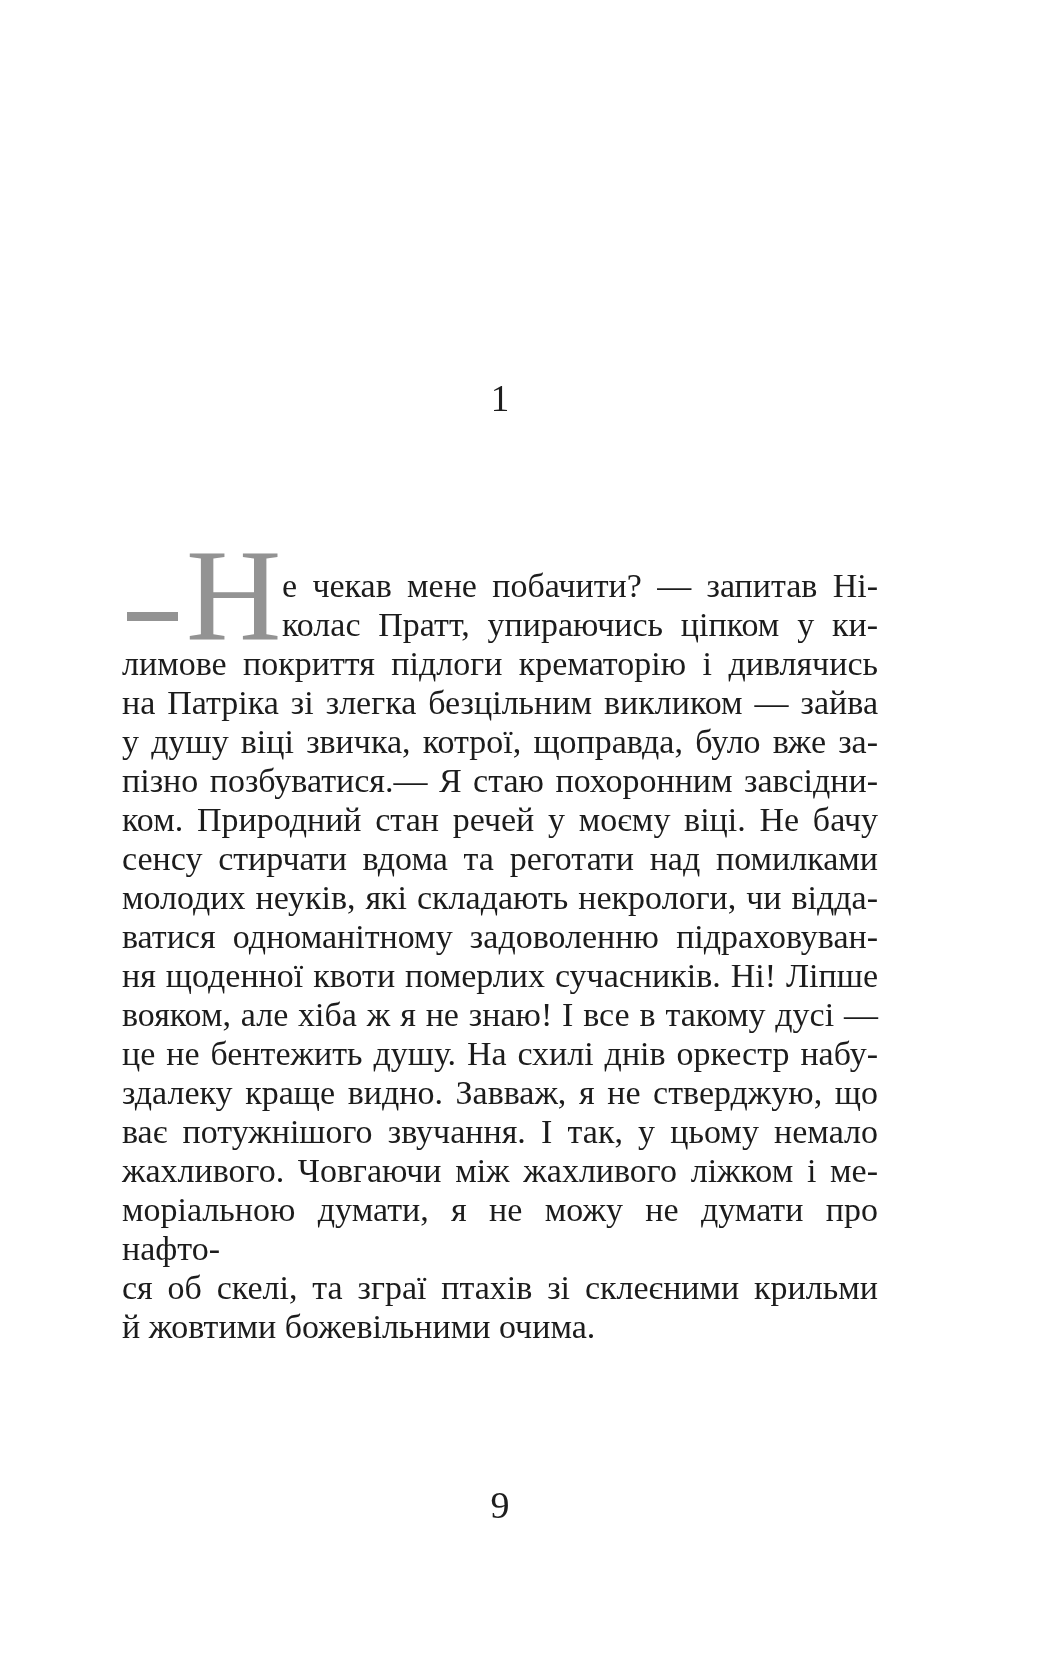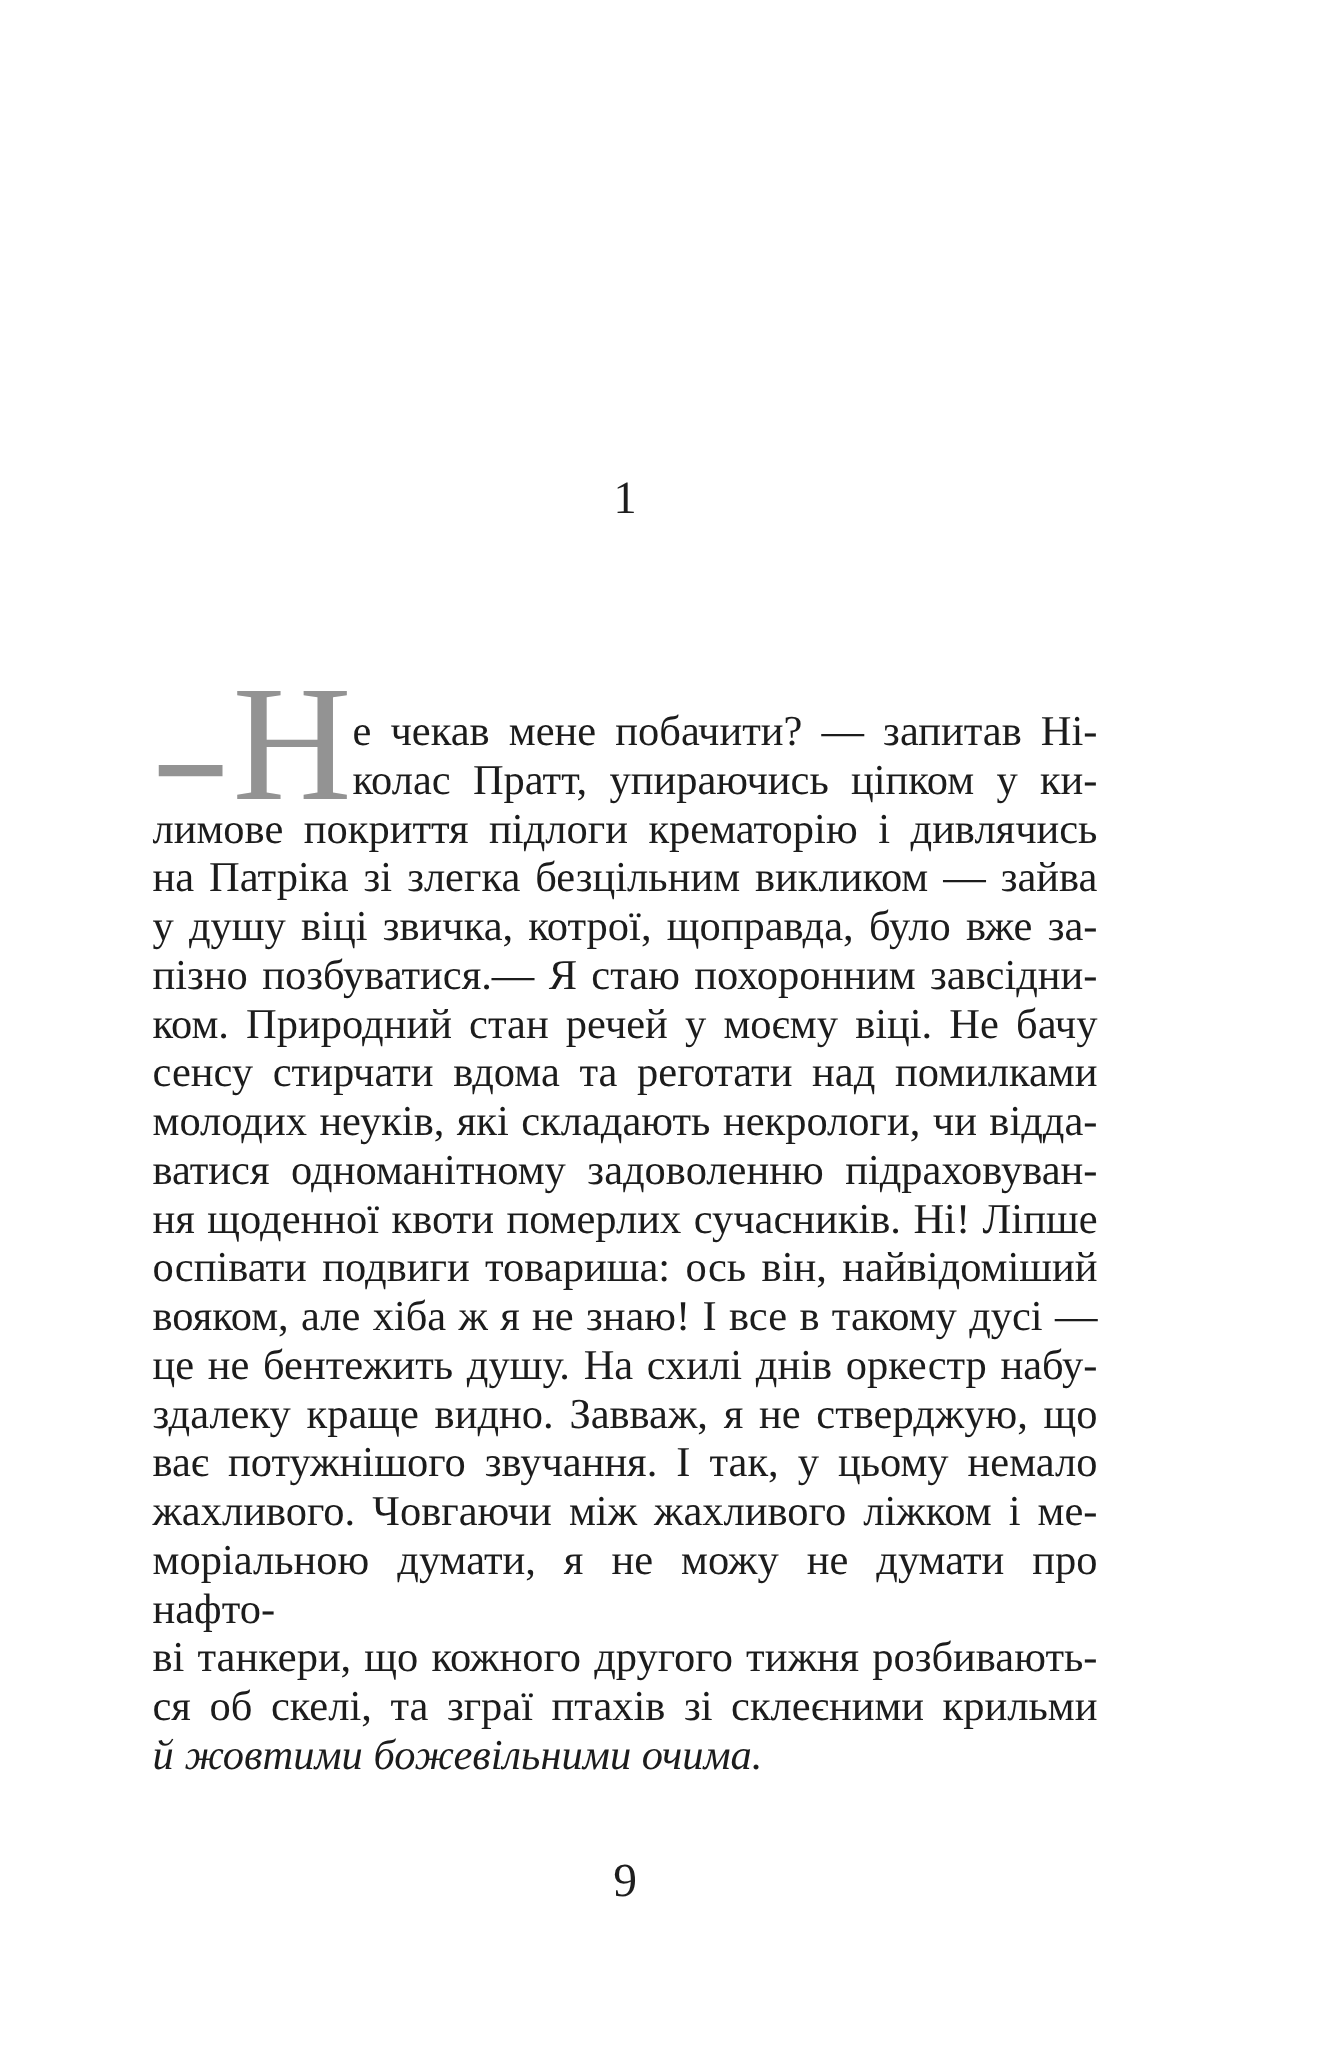--- a/index.html
+++ b/index.html
@@ -40,21 +40,20 @@
     text-align-last: justify;
     text-justify: inter-word;
     white-space: normal;
   }
   .text-line.indent {
     padding-left: 160px;
   }
   .text-line.last {
     text-align: right;
     text-align-last: left;
-    font-style: italic;
   }
   .drop-cap {
     position: absolute;
     left: 0;
     top: 0;
     width: 160px;
     height: 88px;
   }
   .em-dash-glyph {
     position: absolute;
@@ -102,28 +101,26 @@
     <div class="text-line indent">колас Пратт, упираючись ціпком у ки-</div>
     <div class="text-line">лимове покриття підлоги крематорію і дивлячись</div>
     <div class="text-line">на Патріка зі злегка безцільним викликом — зайва</div>
     <div class="text-line">у душу віці звичка, котрої, щоправда, було вже за-</div>
     <div class="text-line">пізно позбуватися.— Я стаю похоронним завсідни-</div>
     <div class="text-line">ком. Природний стан речей у моєму віці. Не бачу</div>
     <div class="text-line">сенсу стирчати вдома та реготати над помилками</div>
     <div class="text-line">молодих неуків, які складають некрологи, чи відда-</div>
     <div class="text-line">ватися одноманітному задоволенню підраховуван-</div>
     <div class="text-line">ня щоденної квоти померлих сучасників. Ні! Ліпше</div>
-    <div class="text-line">оспівати подвиги товариша: ось він, найвідоміший</div>
     <div class="text-line">вояком, але хіба ж я не знаю! І все в такому дусі —</div>
     <div class="text-line">це не бентежить душу. На схилі днів оркестр набу-</div>
     <div class="text-line">здалеку краще видно. Завваж, я не стверджую, що</div>
     <div class="text-line">ває потужнішого звучання. І так, у цьому немало</div>
     <div class="text-line">жахливого. Човгаючи між жахливого ліжком і ме-</div>
     <div class="text-line">моріальною думати, я не можу не думати про нафто-</div>
-    <div class="text-line">ві танкери, що кожного другого тижня розбивають-</div>
     <div class="text-line">ся об скелі, та зграї птахів зі склеєними крильми</div>
     <div class="text-line last">й жовтими божевільними очима.</div>
 
   </div>
 
   <div class="page-number">9</div>
 
 </div>
 
 </body></html>

